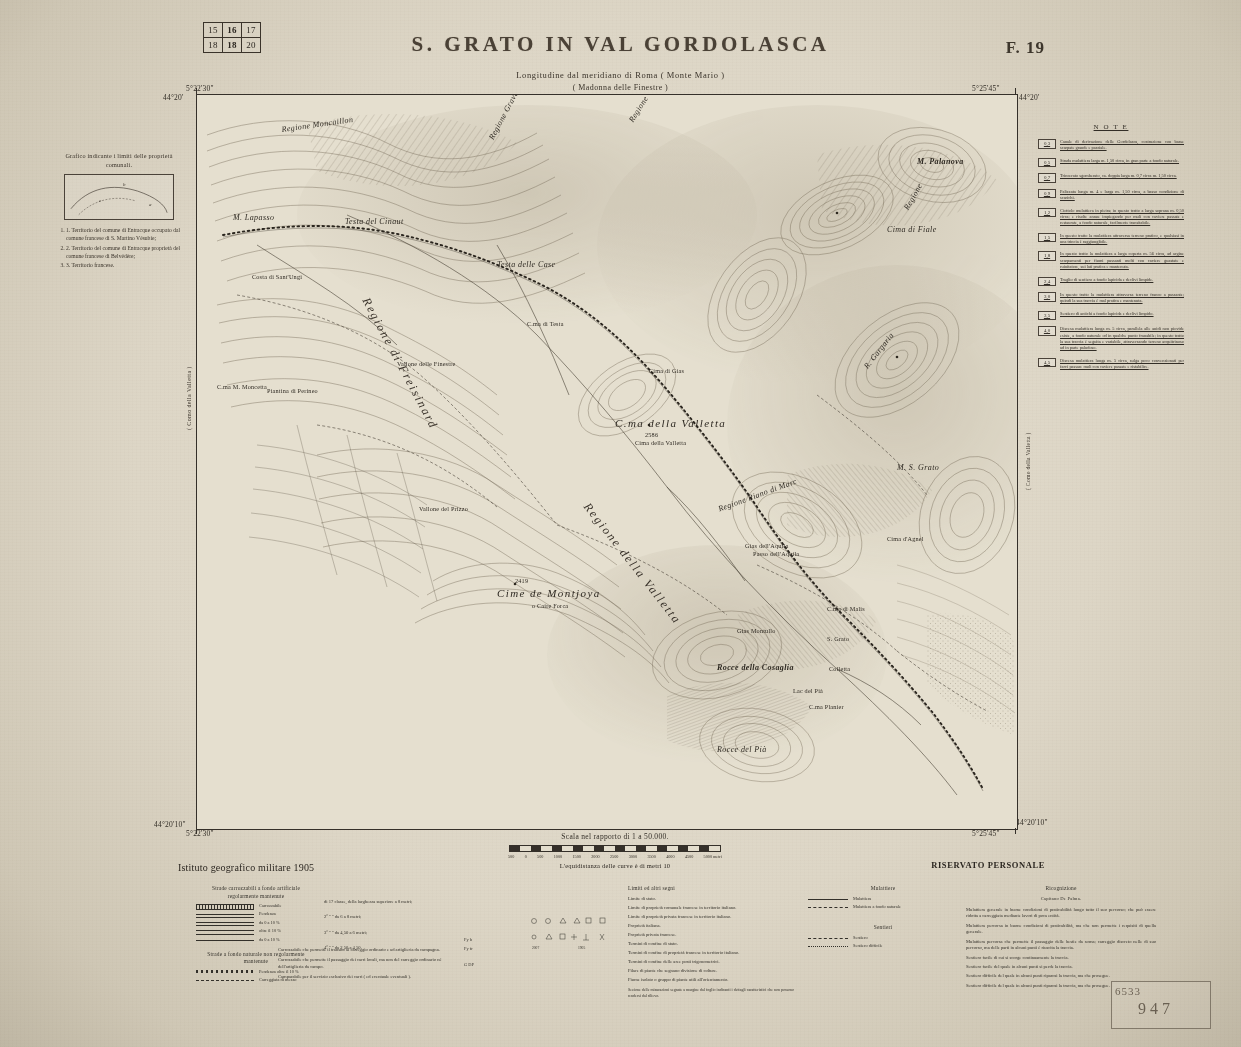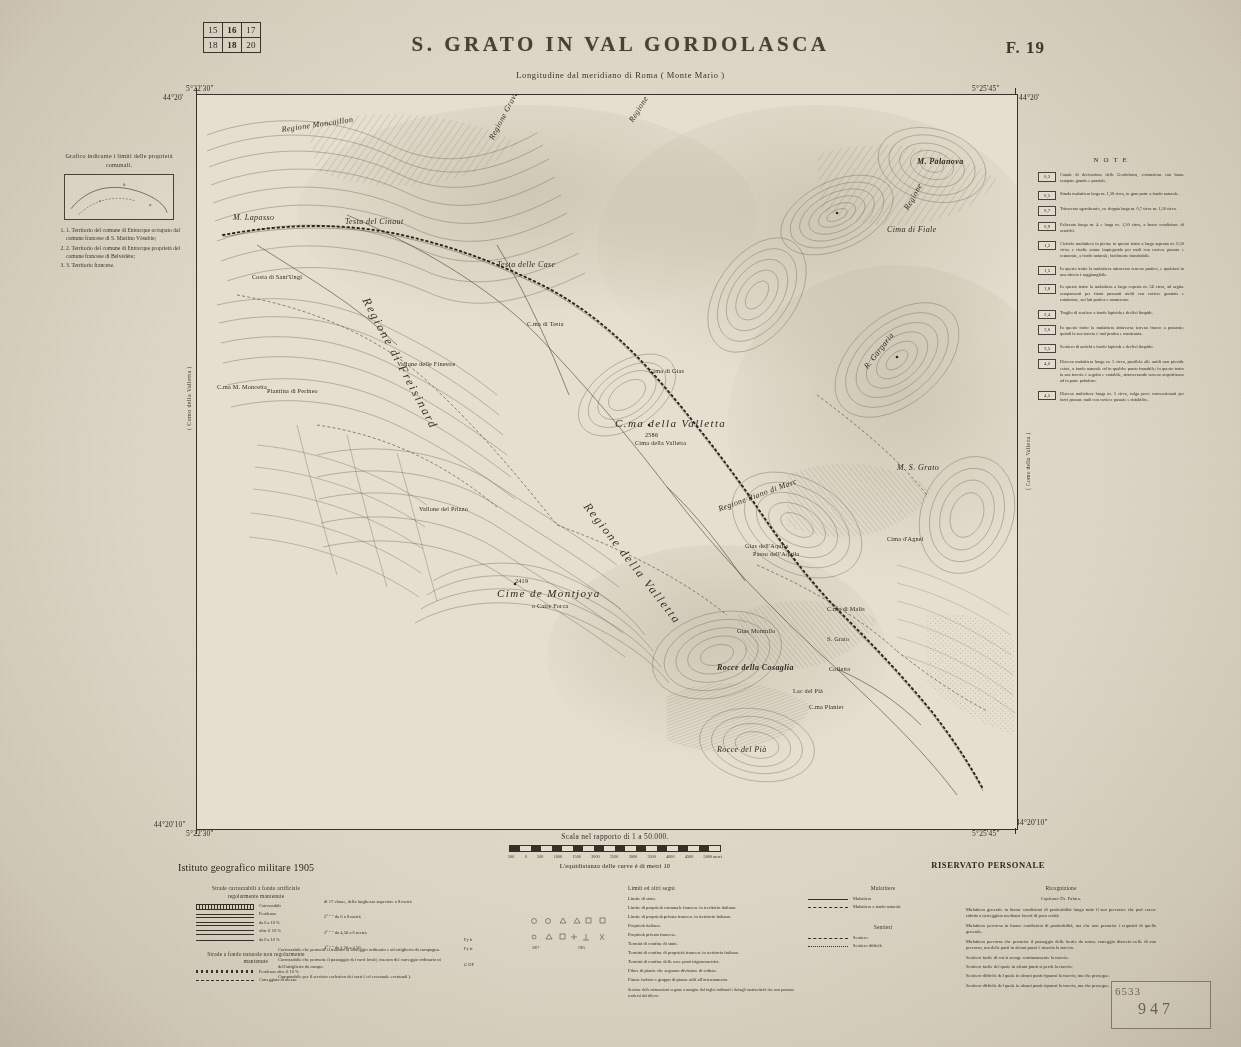--- a/index.html
+++ b/index.html
@@ -190,23 +190,24 @@
     transform: rotate(-90deg);
     transform-origin: left top;
     font-size: 5.6px;
     letter-spacing: .3px;
     color: #3a332a;
     white-space: nowrap;
   }
 
   .panel-right {
     position: absolute;
-    left: 1038px; top: 156px;
+    left: 1038px; top: 123px;
     width: 146px;
     color: #332e27;
+    text-decoration: underline;
   }
   .panel-right .ptitle {
     text-align: center;
     font-size: 7px;
     letter-spacing: 1.6px;
     margin-bottom: 8px;
   }
   .note-row {
     display: flex;
     align-items: flex-start;
@@ -355,20 +356,21 @@
       <div class="cell">18</div>
       <div class="cell current">18</div>
       <div class="cell">20</div>
     </div>
   </div>
 
   <div class="map-title">S. GRATO IN VAL GORDOLASCA</div>
   <div class="sheet-number">F. 19</div>
   <div class="meridian">
     <span>Longitudine dal meridiano di Roma ( Monte Mario )</span>
+    <span class="sub">( Madonna delle Finestre )</span>
   </div>
 
   <div class="corner-label corner-lat" style="left:186px; top:84px;">5°22'30"</div>
   <div class="corner-label corner-lat" style="left:163px; top:93px;">44°20'</div>
   <div class="corner-label corner-lat" style="left:972px; top:84px;">5°25'45"</div>
   <div class="corner-label corner-lat" style="left:1019px; top:93px;">44°20'</div>
   <div class="corner-label corner-lat" style="left:186px; top:829px;">5°22'30"</div>
   <div class="corner-label corner-lat" style="left:154px; top:820px;">44°20'10"</div>
   <div class="corner-label corner-lat" style="left:972px; top:829px;">5°25'45"</div>
   <div class="corner-label corner-lat" style="left:1016px; top:818px;">44°20'10"</div>

